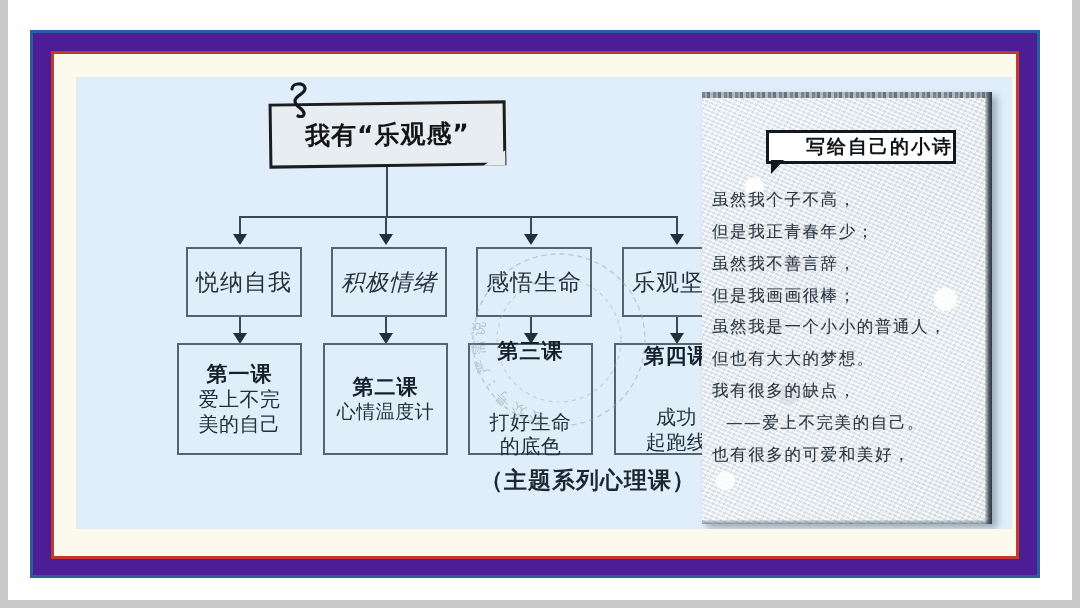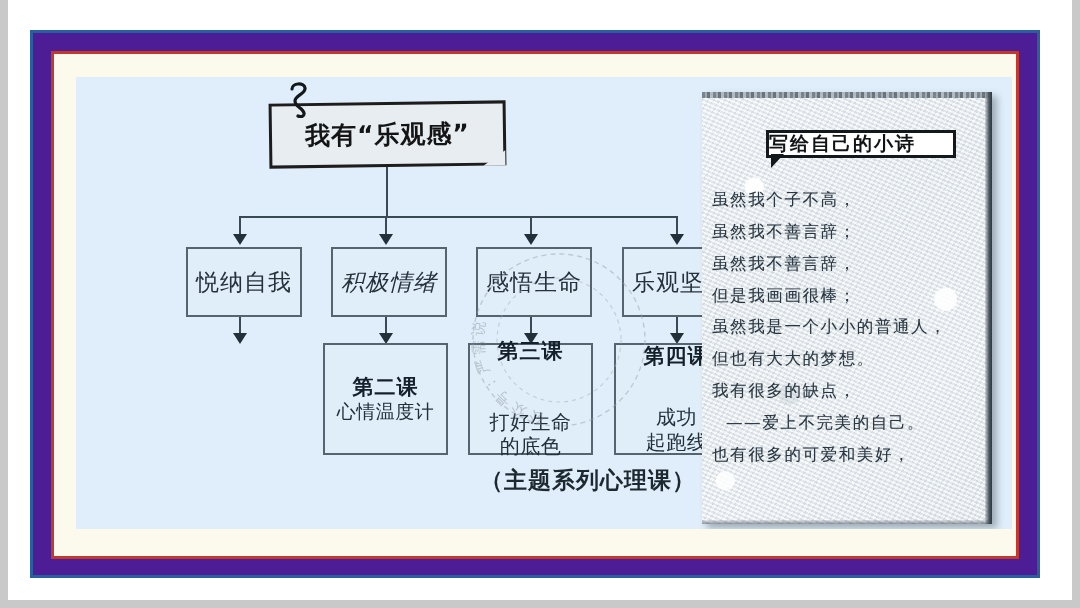--- a/index.html
+++ b/index.html
@@ -238,27 +238,27 @@
     left: 0; right: 0; bottom: 0; height: 4px;
     background: linear-gradient(180deg, rgba(70,80,90,0.1), rgba(60,70,80,0.55));
   }
 
   
   #poem-title-box {
     position: absolute;
     left: 64px;
     top: 38px;
     width: 190px;
-    height: 28px;
+    height: 34px;
     background: #ffffff;
     border: 3px solid #13181c;
     box-sizing: border-box;
     display: flex;
     align-items: center;
-    justify-content: flex-start;
+    justify-content: flex-end;
   }
   #poem-title-text {
     font-family: "DejaVu Sans", "Liberation Sans", sans-serif;
     font-size: 19px;
     font-weight: 700;
     color: #101417;
     letter-spacing: 2px;
     white-space: nowrap;
   }
   #poem-title-tail {
@@ -339,20 +339,27 @@
 
           <div class="conn-line conn-v" style="left:163px; top:240px; height:18px;"></div>
           <div class="arrow-head" style="left:157px; top:256px;"></div>
           <div class="conn-line conn-v" style="left:309px; top:240px; height:18px;"></div>
           <div class="arrow-head" style="left:303px; top:256px;"></div>
           <div class="conn-line conn-v" style="left:454px; top:240px; height:18px;"></div>
           <div class="arrow-head" style="left:448px; top:256px;"></div>
           <div class="conn-line conn-v" style="left:600px; top:240px; height:18px;"></div>
           <div class="arrow-head" style="left:594px; top:256px;"></div>
 
+          <div class="lesson-box" style="left:101px; top:266px;">
+            <div class="lesson-title">第一课</div>
+            <div class="lesson-body">
+              <span>爱上不完</span>
+              <span>美的自己</span>
+            </div>
+          </div>
 
           <div class="lesson-box" style="left:247px; top:266px;">
             <div class="lesson-title">第二课</div>
             <div class="lesson-body">
               <span style="font-size:19px;">心情温度计</span>
             </div>
           </div>
 
           <div class="lesson-box" style="left:392px; top:266px;gap:45px;">
             <div class="lesson-title">第三课</div>
@@ -387,21 +394,21 @@
           <div id="paper-right-edge"></div>
           <div id="paper-bottom-edge"></div>
 
           <div id="poem-title-box">
             <span id="poem-title-text">写给自己的小诗</span>
             <div id="poem-title-tail"></div>
           </div>
 
           <div id="poem-body">
             <div class="poem-line">虽然我个子不高，</div>
-            <div class="poem-line">虽然我不善言辞；</div>
+            <div class="poem-line">但是我正青春年少；</div>
             <div class="poem-line">虽然我不善言辞，</div>
             <div class="poem-line">但是我画画很棒；</div>
             <div class="poem-line">虽然我是一个小小的普通人，</div>
             <div class="poem-line">但也有大大的梦想。</div>
             <div class="poem-line">我有很多的缺点，</div>
             <div class="poem-line indent">——爱上不完美的自己。</div>
             <div class="poem-line">也有很多的可爱和美好，</div>
           </div>
         </div>
 

